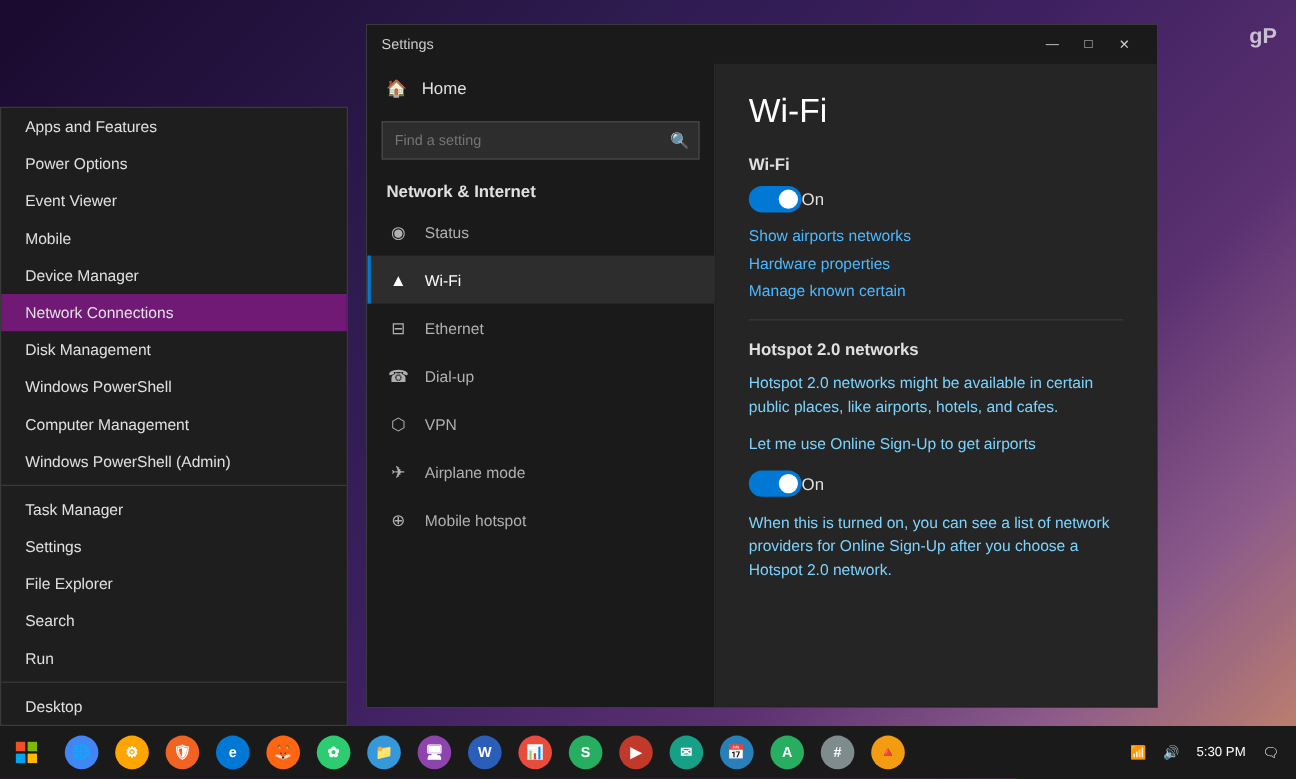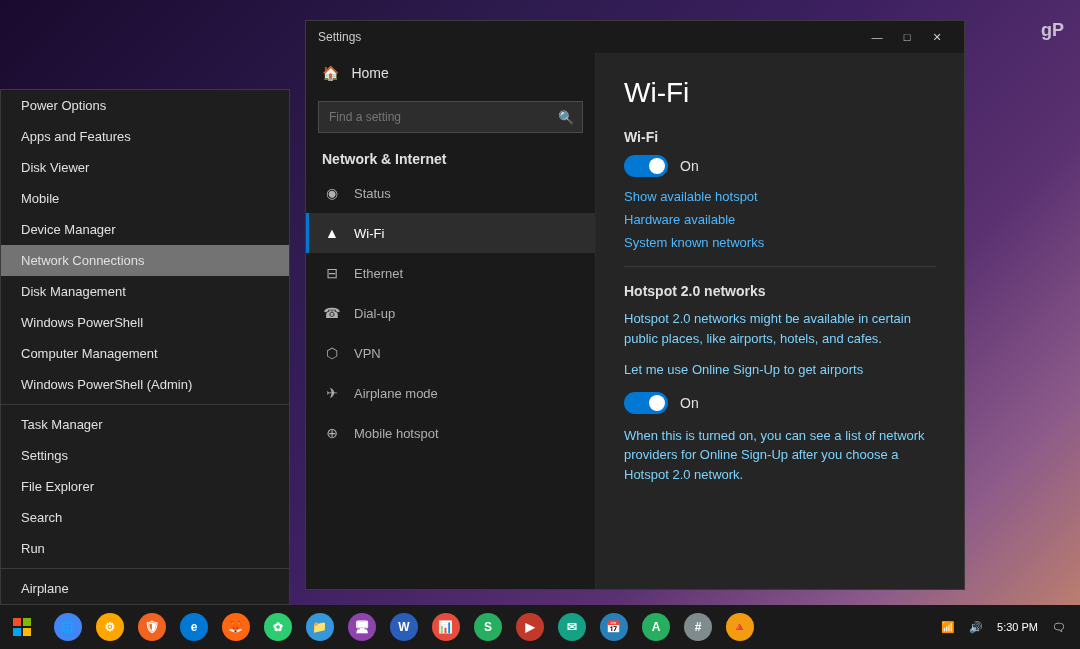--- a/index.html
+++ b/index.html
@@ -97,21 +97,21 @@
       font-size: 13px;
     }
     .context-menu-item {
       padding: 8px 20px;
       cursor: pointer;
       white-space: nowrap;
       display: flex;
       align-items: center;
       justify-content: space-between;
     }
-    .context-menu-item.highlighted { background: #737373; }
+    .context-menu-item.highlighted { background: #701a75; }
     .context-menu-divider {
       height: 1px;
       background: #3a3a3a;
       margin: 4px 0;
     }
 
     
     .settings-window {
       position: absolute;
       left: 305px;
@@ -252,21 +252,21 @@
     .section-heading {
       font-size: 14px;
       font-weight: 600;
       color: #e0e0e0;
       margin-bottom: 10px;
       margin-top: 6px;
     }
     .toggle-row {
       display: flex;
       align-items: center;
-      gap: 12px;
+      gap: 0;
       margin-bottom: 12px;
     }
     .toggle-switch {
       width: 44px;
       height: 22px;
       background: #0078d4;
       border-radius: 11px;
       position: relative;
       flex-shrink: 0;
     }
@@ -316,38 +316,38 @@
   </style>
 </head>
 <body>
 
 <div class="desktop-bg"></div>
 
 <div class="gp-watermark">gP</div>
 
 <div class="context-menu">
 
-<div class="context-menu-item">Power Options</div>
-    <div class="context-menu-item">Apps and Features</div>
-    <div class="context-menu-item">Disk Viewer</div>
+<div class="context-menu-item">Apps and Features</div>
+    <div class="context-menu-item">Power Options</div>
+    <div class="context-menu-item">Event Viewer</div>
     <div class="context-menu-item">Mobile</div>
     <div class="context-menu-item">Device Manager</div>
     <div class="context-menu-item highlighted">Network Connections</div>
     <div class="context-menu-item">Disk Management</div>
     <div class="context-menu-item">Windows PowerShell</div>
     <div class="context-menu-item">Computer Management</div>
     <div class="context-menu-item">Windows PowerShell (Admin)</div>
     <div class="context-menu-divider"></div>
     <div class="context-menu-item">Task Manager</div>
     <div class="context-menu-item">Settings</div>
     <div class="context-menu-item">File Explorer</div>
     <div class="context-menu-item">Search</div>
     <div class="context-menu-item">Run</div>
     <div class="context-menu-divider"></div>
-    <div class="context-menu-item">Airplane</div>
+    <div class="context-menu-item">Desktop</div>
   </div>
 
 <div class="settings-window">
 
   <div class="settings-titlebar">
     <span class="settings-title-text">Settings</span>
     <div class="window-controls">
       <div class="win-btn">—</div>
       <div class="win-btn">□</div>
       <div class="win-btn close">✕</div>
@@ -400,23 +400,23 @@
     </div>
 
     <div class="settings-content">
       <div class="content-title">Wi-Fi</div>
 
       <div class="section-heading">Wi-Fi</div>
       <div class="toggle-row">
         <div class="toggle-switch"></div>
         <span class="toggle-label">On</span>
       </div>
-      <a class="link-text">Show available hotspot</a>
-      <a class="link-text">Hardware available</a>
-      <a class="link-text">System known networks</a>
+      <a class="link-text">Show airports networks</a>
+      <a class="link-text">Hardware properties</a>
+      <a class="link-text">Manage known certain</a>
 
       <div class="section-divider"></div>
 
       <div class="section-heading">Hotspot 2.0 networks</div>
       <p class="hotspot-desc">Hotspot 2.0 networks might be available in certain public places, like airports, hotels, and cafes.</p>
       <p class="hotspot-desc">Let me use Online Sign-Up to get airports</p>
       <div class="toggle-row">
         <div class="toggle-switch"></div>
         <span class="toggle-label">On</span>
       </div>

